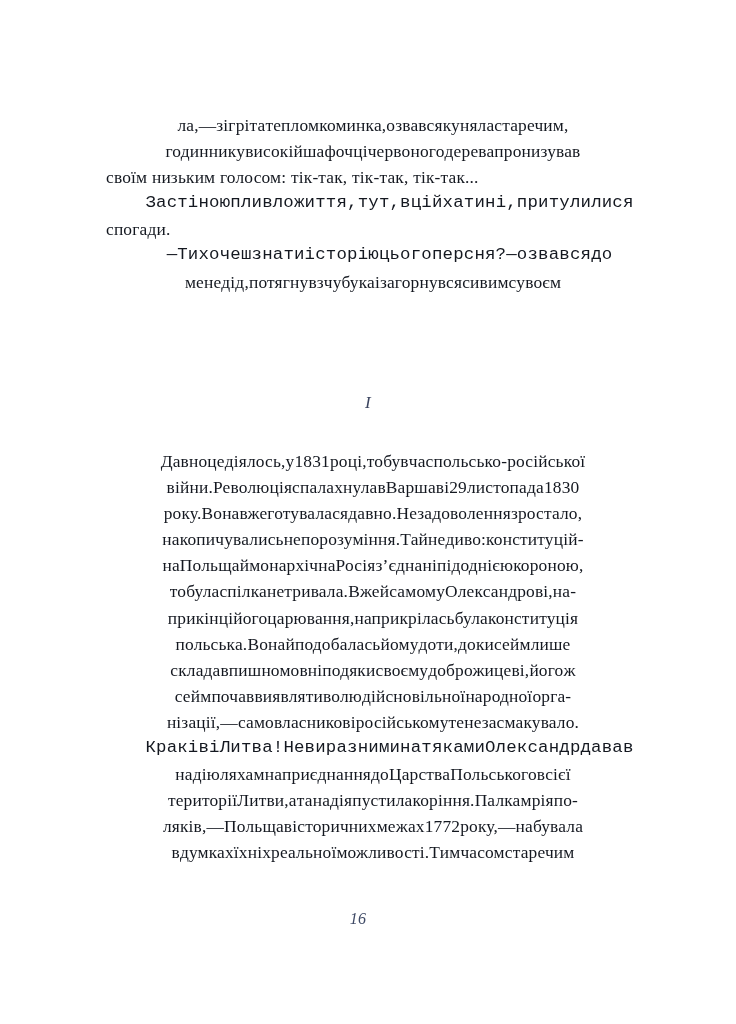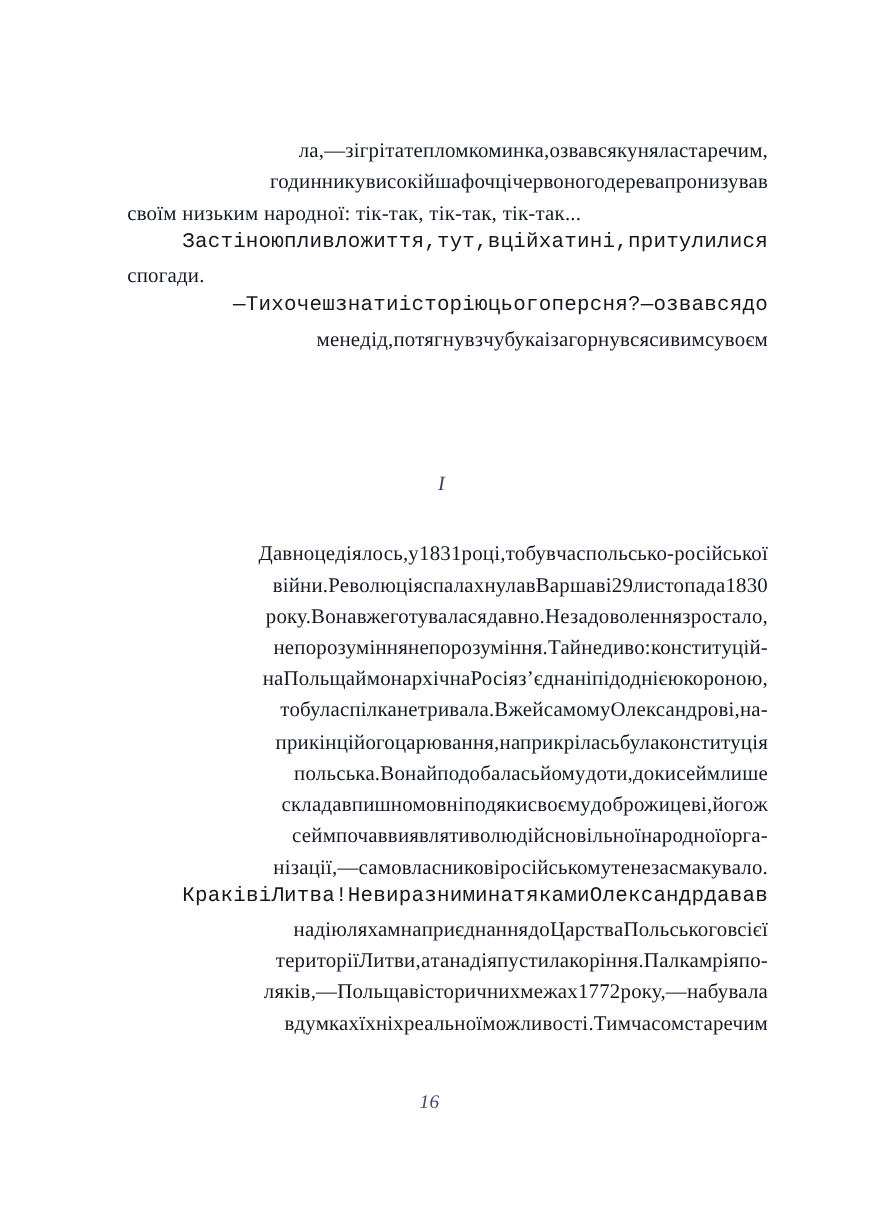--- a/index.html
+++ b/index.html
@@ -47,21 +47,21 @@
   
   .line {
     display: block;
     white-space: nowrap;
     color: #141820;
     font-size: 17.4px;
     line-height: 26.1px;
   }
   .line.just {
     display: flex;
-    justify-content: flex-end;
+    justify-content: center;
     white-space: normal;
   }
   .line.just > span { white-space: pre; }
 
   .line.indent-first {
     padding-left: 33px;
   }
   .line.just.indent-first {
     padding-left: 33px;
     font-family: Liberation Mono, monospace;
@@ -120,21 +120,21 @@
       <span class="line just">
 
       <span>годинник</span>
           <span>у</span>
           <span>високій</span>
           <span>шафочці</span>
           <span>червоного</span>
           <span>дерева</span>
           <span>пронизував</span>
         </span>
-      <span class="line">своїм низьким народної: тік-так, тік-так, тік-так...</span>
+      <span class="line">своїм низьким голосом: тік-так, тік-так, тік-так...</span>
     </div>
 
     <div class="para">
       <span class="line just indent-first">
 
       <span>За</span>
           <span>стіною</span>
           <span>пливло</span>
           <span>життя,</span>
           <span>тут,</span>
@@ -206,21 +206,21 @@
       <span class="line just">
           <span>року.</span>
           <span>Вона</span>
           <span>вже</span>
           <span>готувалася</span>
           <span>давно.</span>
           <span>Незадоволення</span>
           <span>зростало,</span>
         </span>
       <span class="line just">
-          <span>непорозуміння</span>
+          <span>накопичувались</span>
           <span>непорозуміння.</span>
           <span>Та</span>
           <span>й</span>
           <span>не</span>
           <span>диво:</span>
           <span>конституцій-</span>
         </span>
       <span class="line just">
           <span>на</span>
           <span>Польща</span>

